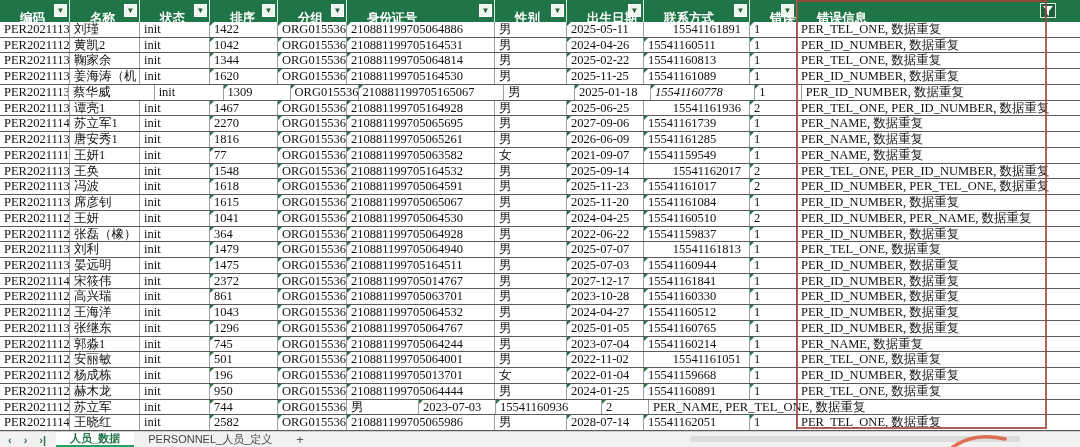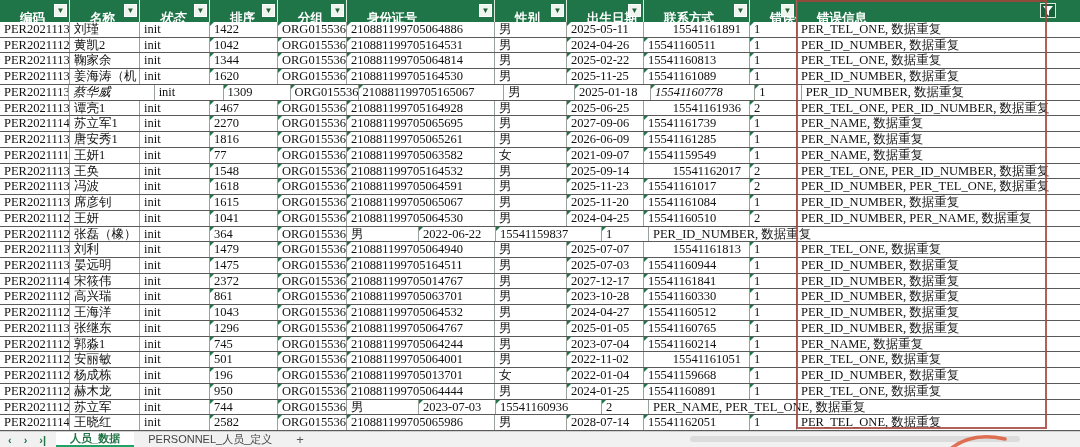--- a/index.html
+++ b/index.html
@@ -59,21 +59,21 @@
   <div class="grid" id="grid">
       <div class="hrow">
         <div class="hcell" style="width: 70px;">
           <span>编码</span>
           <span class="filterbtn">▼</span>
         </div>
         <div class="hcell" style="width: 70px;">
           <span>名称</span>
           <span class="filterbtn">▼</span>
         </div>
-        <div class="hcell" style="width: 70px; font-style: italic;">
+        <div class="hcell" style="width: 70px;">
           <span>状态</span>
           <span class="filterbtn">▼</span>
         </div>
         <div class="hcell" style="width: 68px;">
           <span>排序</span>
           <span class="filterbtn">▼</span>
         </div>
         <div class="hcell" style="width: 69px;">
           <span>分组</span>
           <span class="filterbtn">▼</span>
@@ -154,21 +154,21 @@
         <div class="dcell tri" style="width: 69px;">ORG015536</div>
         <div class="dcell tri" style="width: 148px;">210881199705164530</div>
         <div class="dcell" style="width: 72px;">男</div>
         <div class="dcell tri" style="width: 77px;">2025-11-25</div>
         <div class="dcell tri" style="width: 106px;">15541161089</div>
         <div class="dcell tri" style="width: 47px;">1</div>
         <div class="dcell" style="width: 283px;">PER_ID_NUMBER, 数据重复</div>
       </div>
       <div class="drow">
         <div class="dcell" style="width: 70px;">PER2021113</div>
-        <div class="dcell" style="width: 87px; font-style: italic;">蔡华威</div>
+        <div class="dcell" style="width: 87px;">蔡华威</div>
         <div class="dcell" style="width: 70px;">init</div>
         <div class="dcell tri" style="width: 68px;">1309</div>
         <div class="dcell tri" style="width: 69px;">ORG015536</div>
         <div class="dcell tri" style="width: 148px;">210881199705165067</div>
         <div class="dcell" style="width: 72px;">男</div>
         <div class="dcell tri" style="width: 77px;">2025-01-18</div>
         <div class="dcell tri" style="width: 106px; font-style: italic;">15541160778</div>
         <div class="dcell tri" style="width: 47px;">1</div>
         <div class="dcell" style="width: 283px;">PER_ID_NUMBER, 数据重复</div>
       </div>
@@ -275,20 +275,21 @@
         <div class="dcell tri" style="width: 106px;">15541160510</div>
         <div class="dcell tri" style="width: 47px;">2</div>
         <div class="dcell" style="width: 283px;">PER_ID_NUMBER, PER_NAME, 数据重复</div>
       </div>
       <div class="drow">
         <div class="dcell" style="width: 70px;">PER2021112</div>
         <div class="dcell" style="width: 70px;">张磊（橡）</div>
         <div class="dcell" style="width: 70px;">init</div>
         <div class="dcell tri" style="width: 68px;">364</div>
         <div class="dcell tri" style="width: 69px;">ORG015536</div>
+        <div class="dcell tri" style="width: 148px;">210881199705064928</div>
         <div class="dcell" style="width: 72px;">男</div>
         <div class="dcell tri" style="width: 77px;">2022-06-22</div>
         <div class="dcell tri" style="width: 106px;">15541159837</div>
         <div class="dcell tri" style="width: 47px;">1</div>
         <div class="dcell" style="width: 283px;">PER_ID_NUMBER, 数据重复</div>
       </div>
       <div class="drow">
         <div class="dcell" style="width: 70px;">PER2021113</div>
         <div class="dcell" style="width: 70px;">刘利</div>
         <div class="dcell" style="width: 70px;">init</div>

